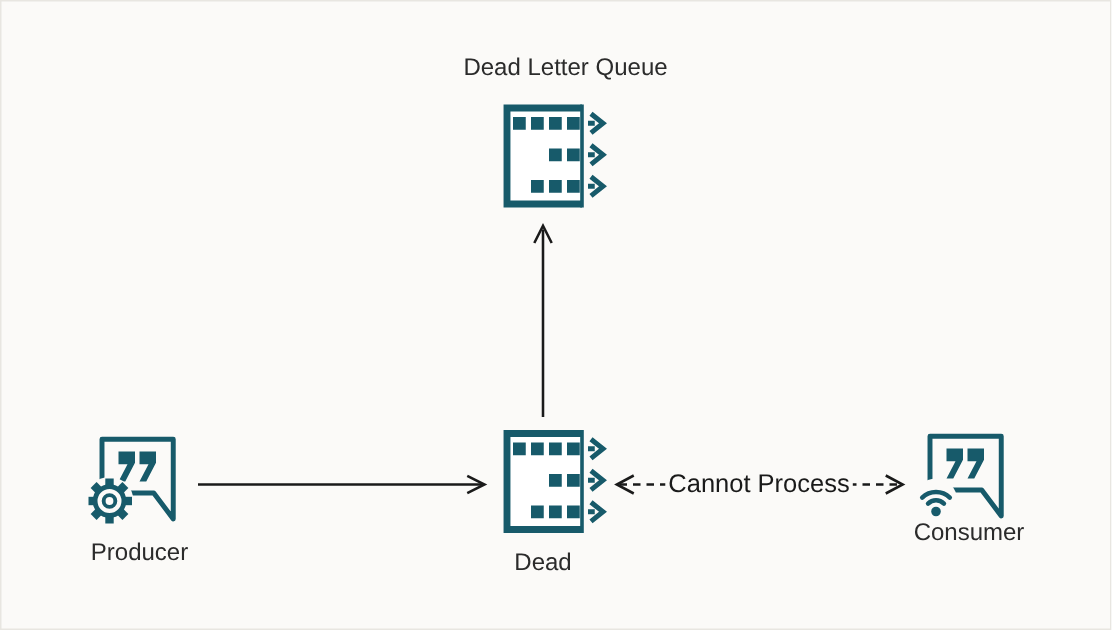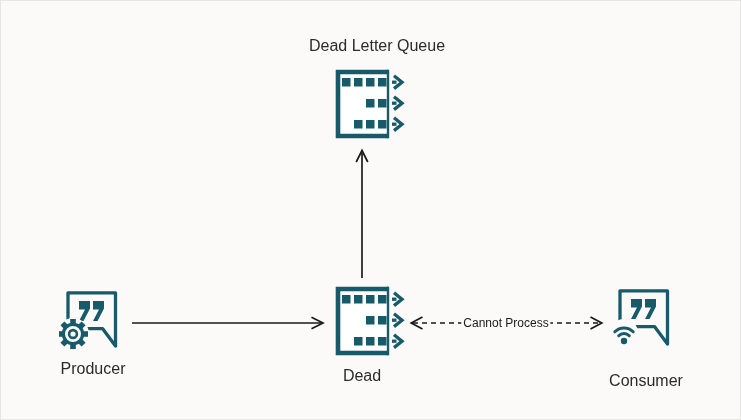--- a/index.html
+++ b/index.html
@@ -23,21 +23,21 @@
     position:absolute;
     transform:translateX(-50%);
     font-size:16px;
     color:var(--text);
     white-space:nowrap;
     line-height:1.1;
   }
   .edge-label{
     position:absolute;
     transform:translate(-50%,-50%);
-    font-size:12px;
+    font-size:17px;
     color:var(--arrow);
     background:var(--bg);
     padding:0 2px;
     white-space:nowrap;
   }
   
   .tfill{fill:var(--teal);}
   .tstroke{stroke:var(--teal);fill:none;}
   .bgfill{fill:var(--bg);stroke:none;}
   .gear-body{fill:var(--bg);stroke:var(--teal);stroke-width:3.2;}
@@ -167,16 +167,16 @@
           <path class="tfill" d="M0,0 h11 v7.5 l-6.5,12.5 h-4.5 l6,-11.5 h-6 z"></path>
         </g>
       </g>
       <g>
         <circle class="bgfill" cx="13" cy="47" r="14"></circle>
         <path class="tstroke" stroke-width="3" stroke-linecap="round" d="M3.8,45.8 A13,13 0 0 1 22.2,45.8"></path>
         <path class="tstroke" stroke-width="3" stroke-linecap="round" d="M7.7,49.7 A7.5,7.5 0 0 1 18.3,49.7"></path>
         <circle class="tfill" cx="13" cy="55" r="3.2"></circle>
       </g>
     </svg>
-    <div class="node-label" style="left:645px;top:371px;">Consumer</div>
+    <div class="node-label" style="left:645px;top:346px;">Consumer</div>
   </div>
 
 </div>
 
 </body></html>

